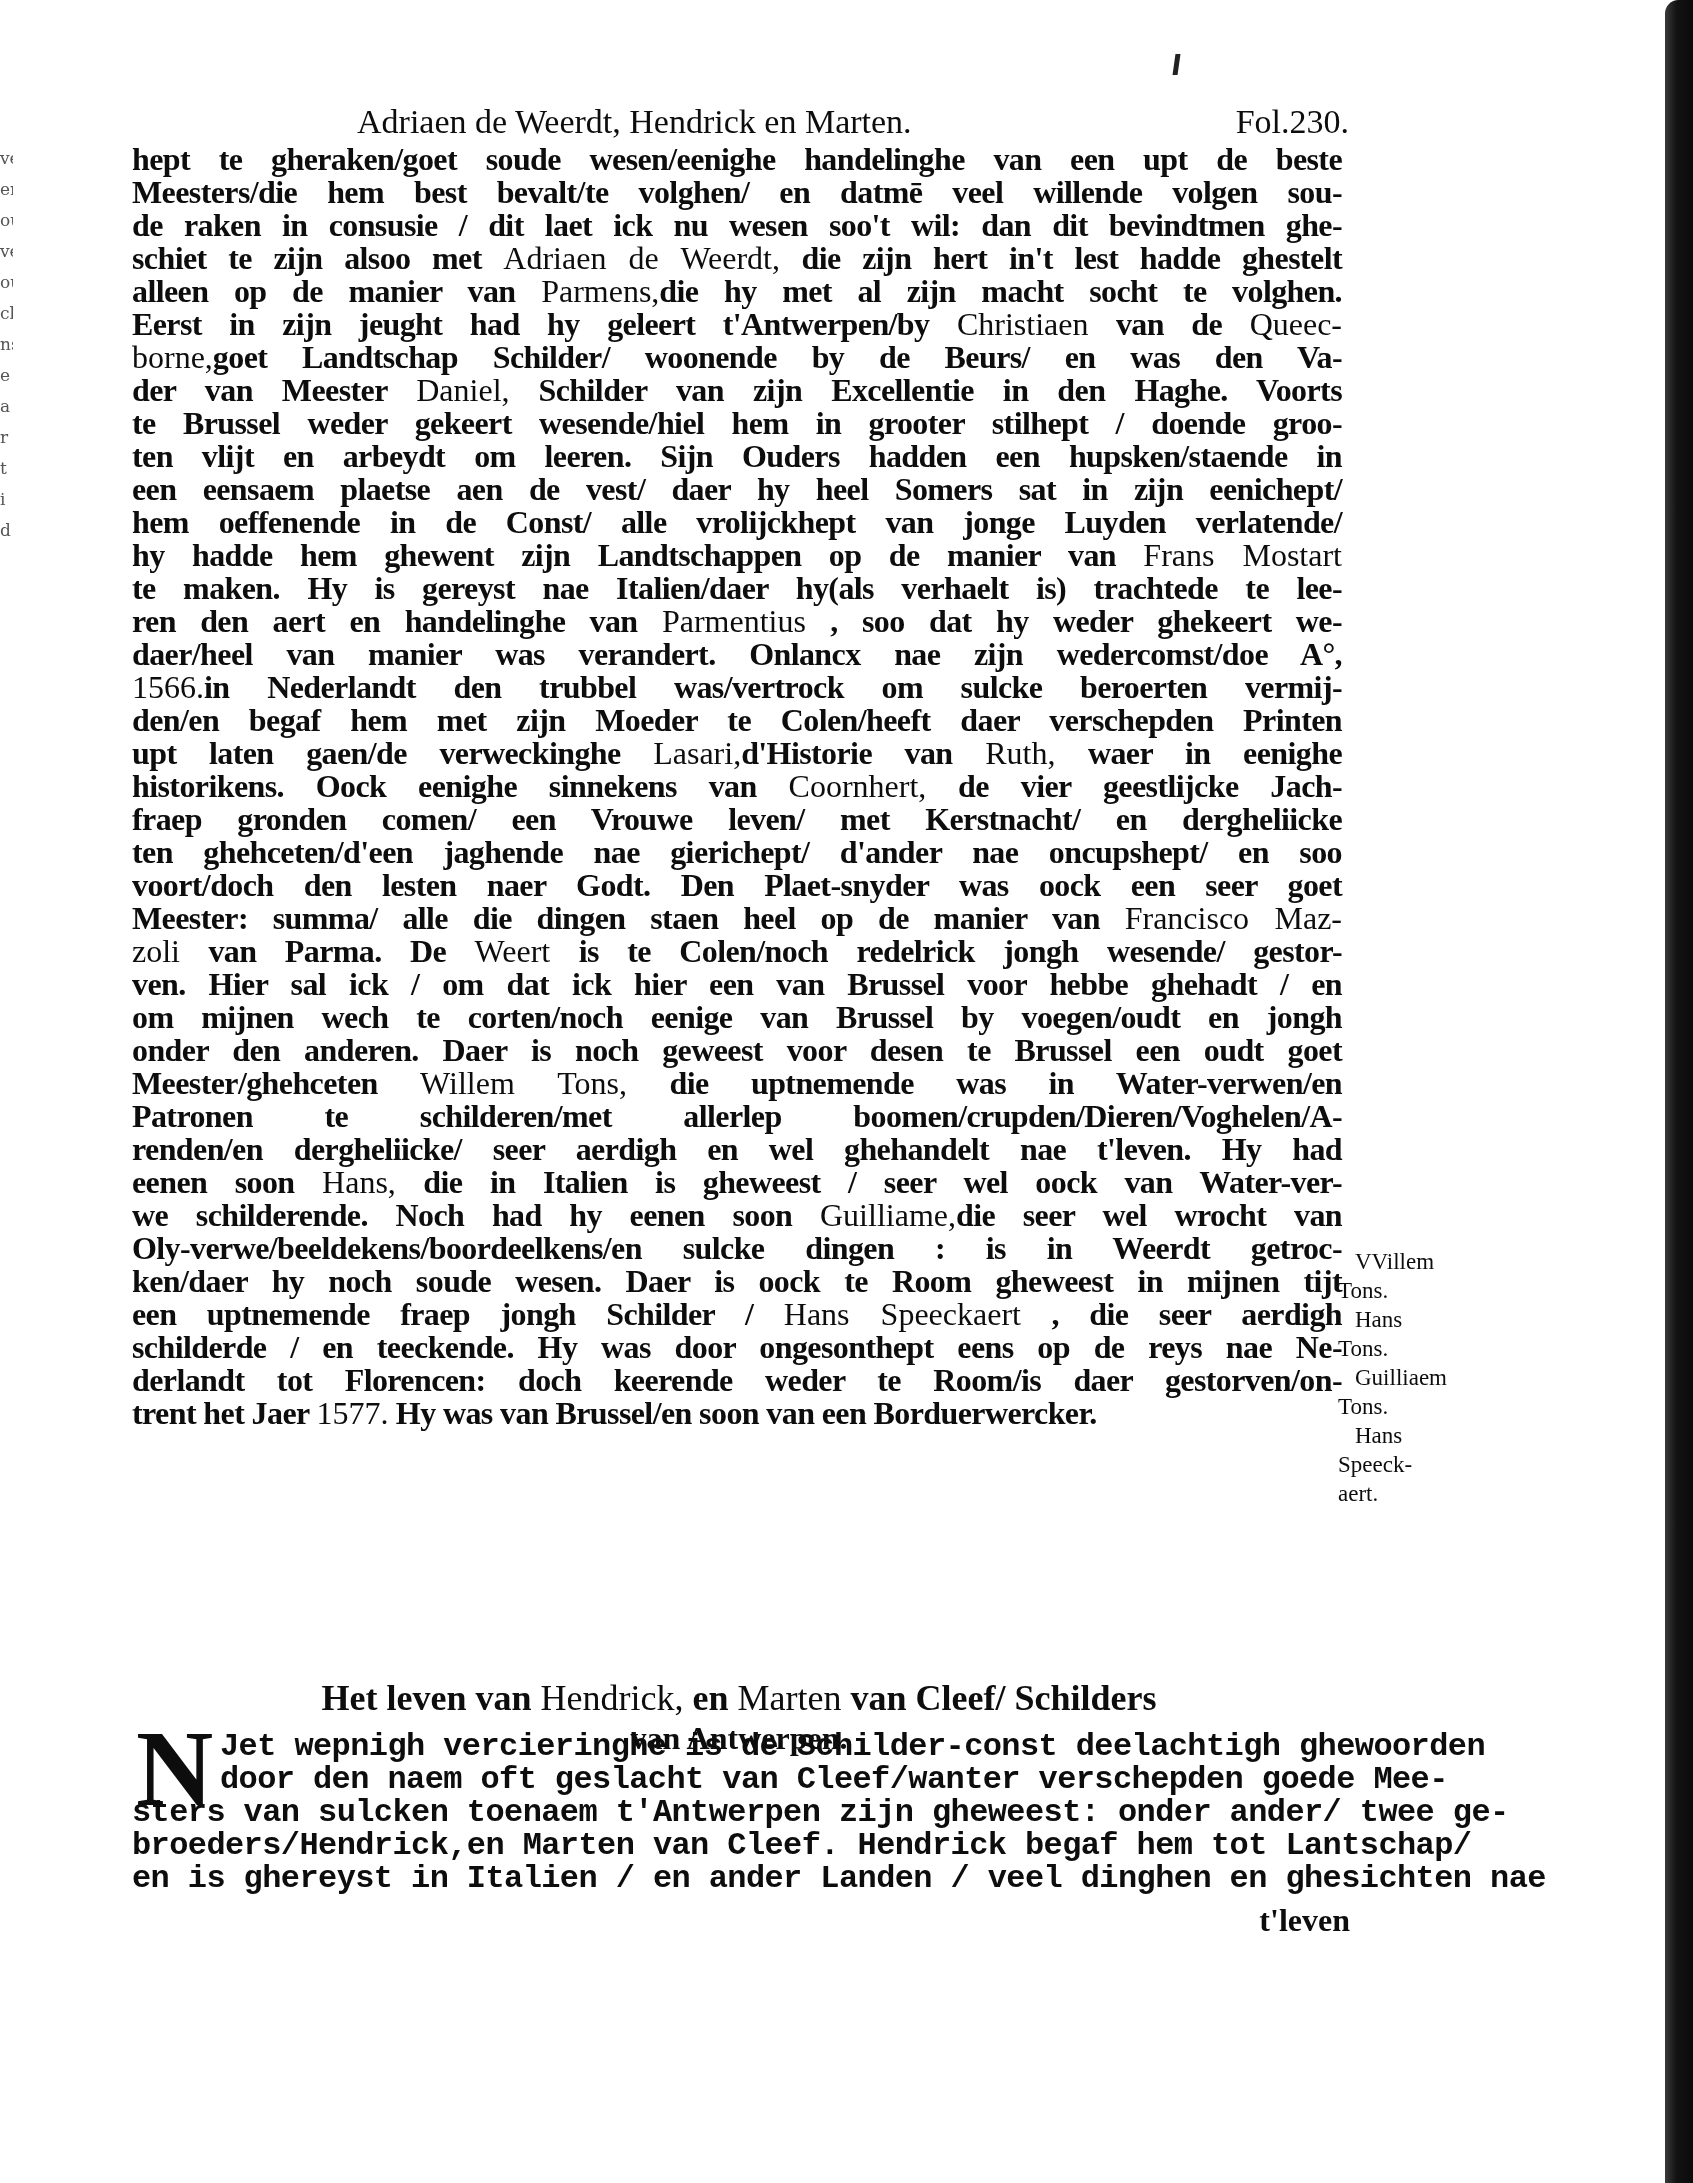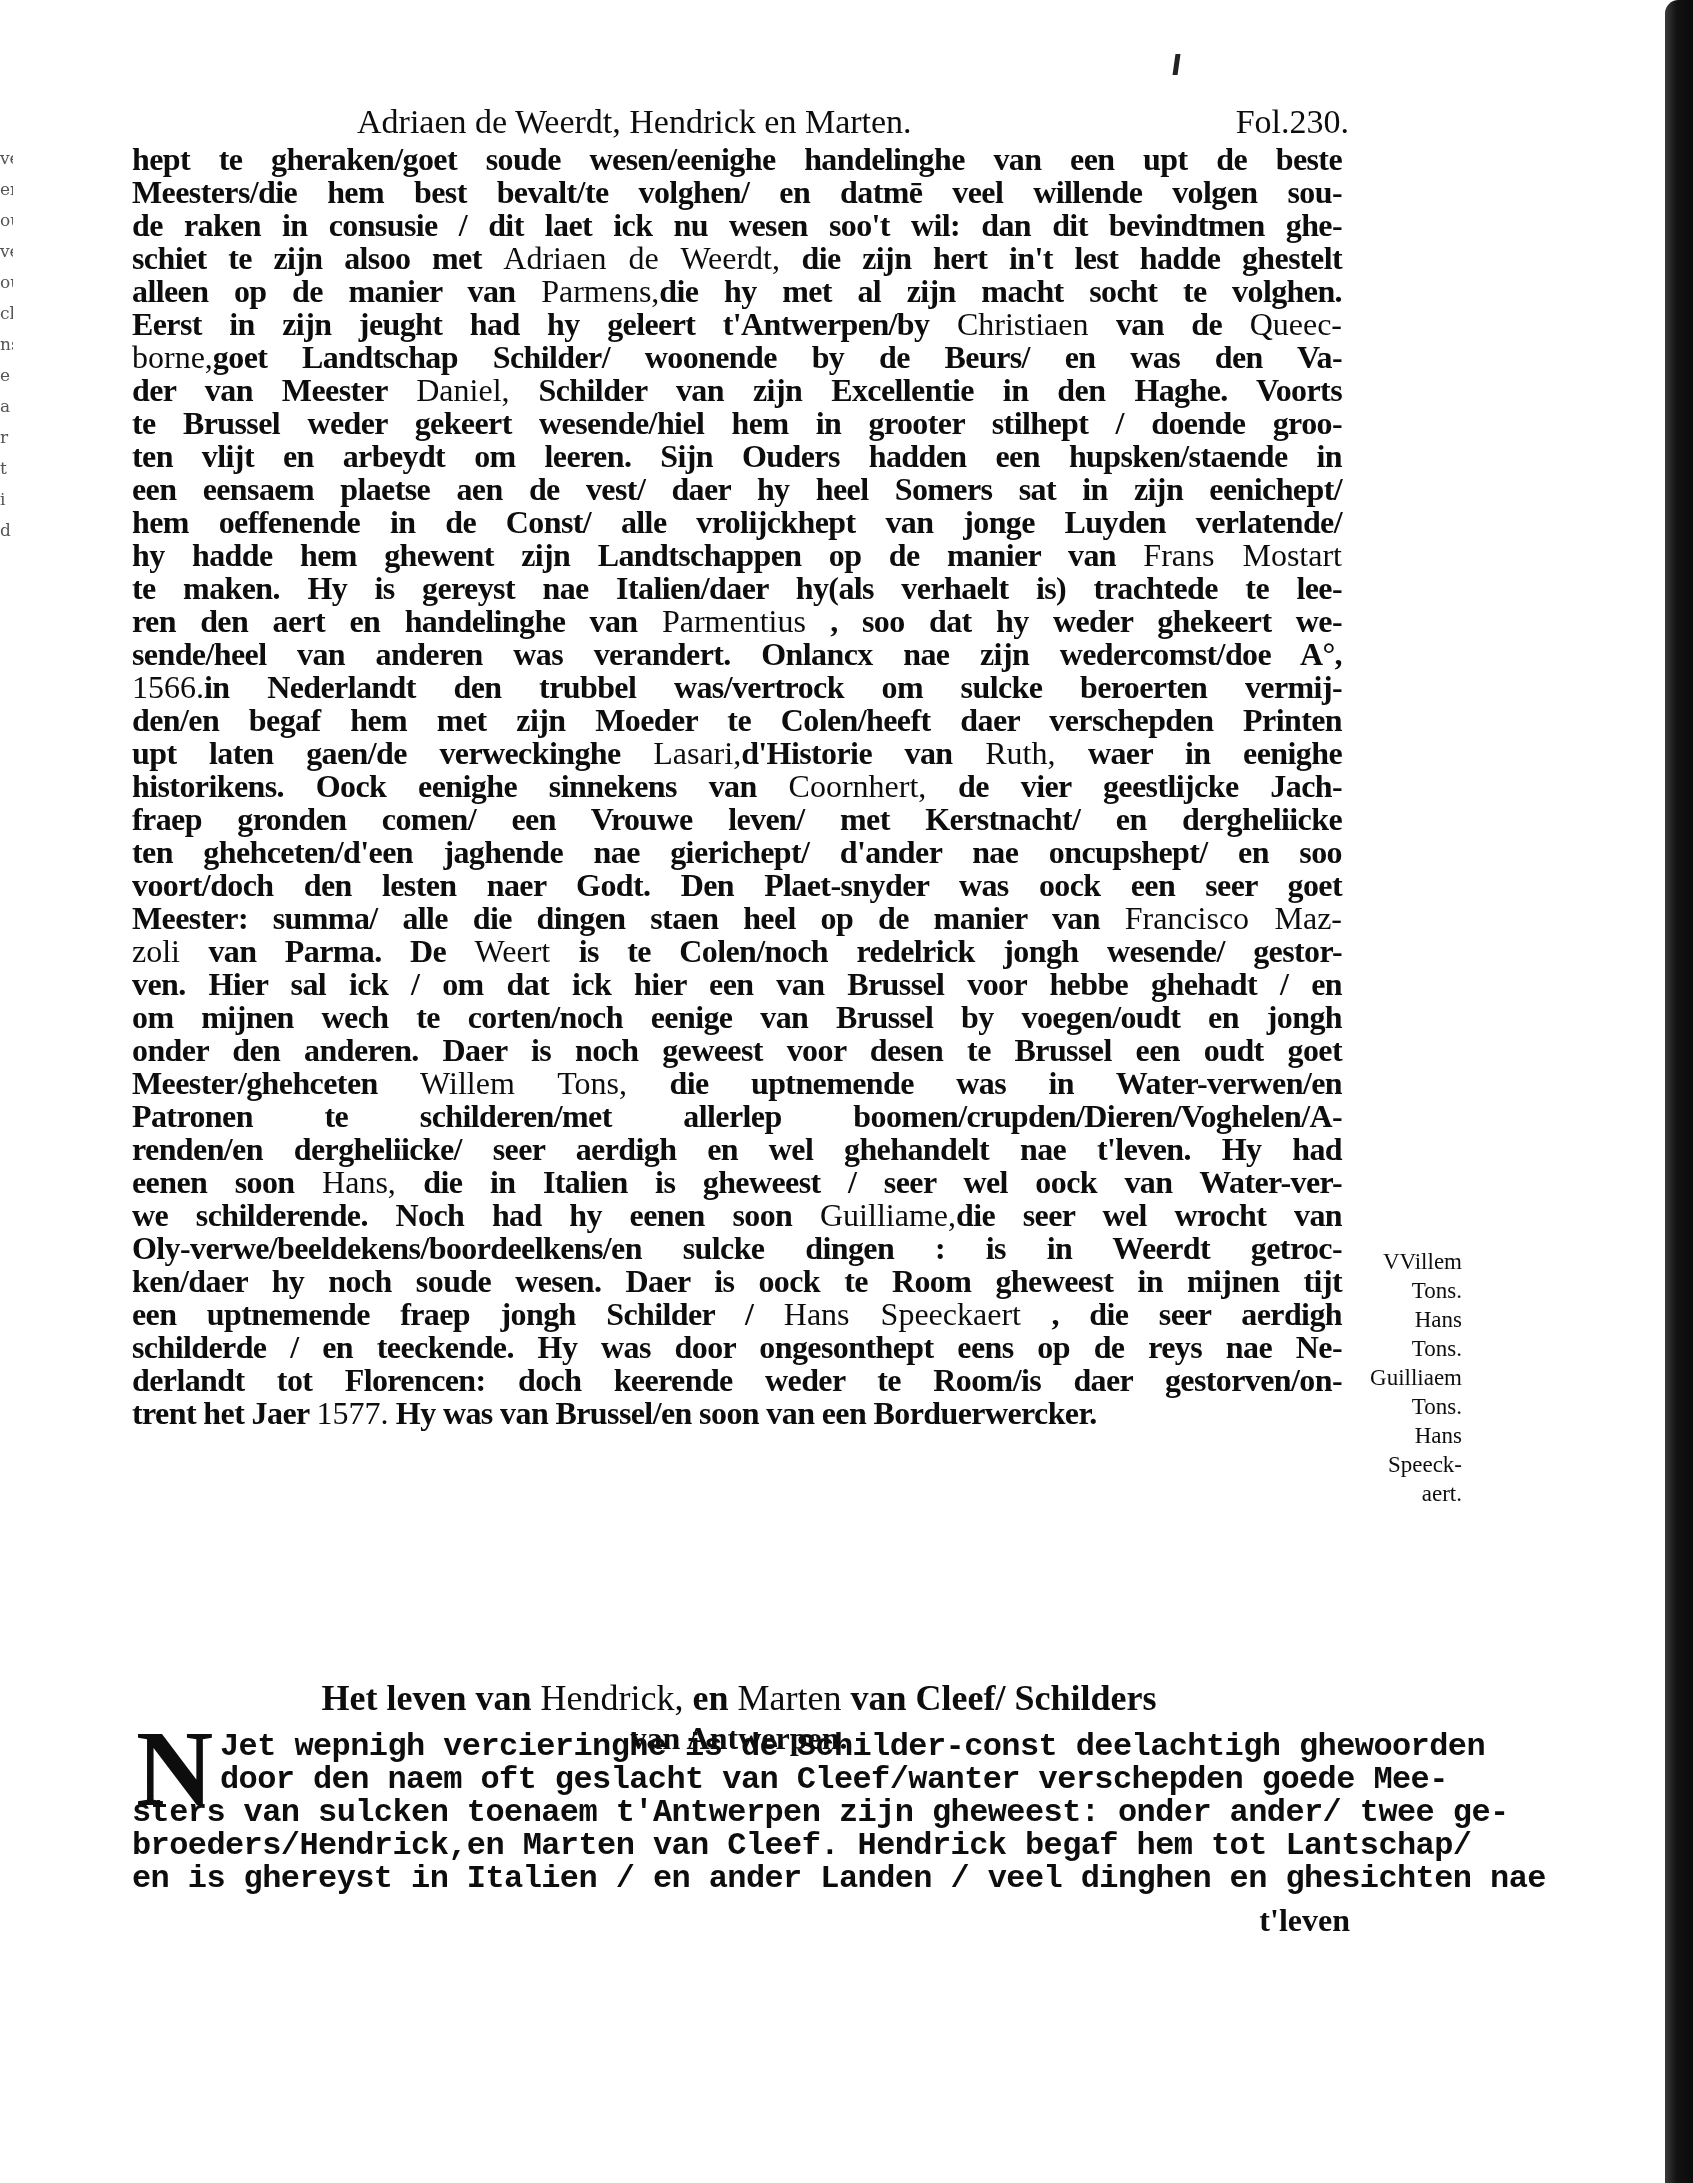--- a/index.html
+++ b/index.html
@@ -29,21 +29,21 @@
   .body-text {
     position: absolute; left: 132px; top: 143px; width: 1210px;
     font-family: "Liberation Serif", serif; font-weight: bold;
     font-size: 32px; line-height: 33px; letter-spacing: -0.6px;
   }
   .line { display:block; white-space: nowrap; text-align: justify; text-align-last: justify; height:33px; overflow:visible; }
   .line.last { text-align-last: left; }
   .roman { font-weight: normal; font-family: "Liberation Serif", serif; letter-spacing: 0; }
   .margin-notes {
     position: absolute; left: 1338px; top: 1247px; width: 124px;
-    font-family: "Liberation Serif", serif; font-size: 23px; line-height: 29px; text-align: right;
+    font-family: "Liberation Serif", serif; font-size: 23px; line-height: 29px;
   }
   .margin-notes .mn { display:block; white-space:nowrap; }
   .margin-notes .indent { padding-left: 17px; }
   .section-heading {
     position: absolute; left: 134px; top: 1642px; width: 1210px; text-align:center;
     font-family: "Liberation Serif", serif; font-size: 36px; line-height: 42px; margin-top: 35px;
   }
   .section-heading .bl { font-weight:bold; }
   .section-heading .sub { display:block; font-size:32px; font-weight:bold; line-height:38px; }
   .dropcap {
@@ -97,21 +97,21 @@
     <span class="line">Eerst in zijn jeught had hy geleert t'Antwerpen/by <span class="roman">Christiaen</span> van de <span class="roman">Queec-</span></span>
     <span class="line"><span class="roman">borne,</span>goet Landtschap Schilder/ woonende by de Beurs/ en was den Va-</span>
     <span class="line">der van Meester <span class="roman">Daniel,</span> Schilder van zijn Excellentie in den Haghe. Voorts</span>
     <span class="line">te Brussel weder gekeert wesende/hiel hem in grooter stilhept / doende groo-</span>
     <span class="line">ten vlijt en arbeydt om leeren. Sijn Ouders hadden een hupsken/staende in</span>
     <span class="line">een eensaem plaetse aen de vest/ daer hy heel Somers sat in zijn eenichept/</span>
     <span class="line">hem oeffenende in de Const/ alle vrolijckhept van jonge Luyden verlatende/</span>
     <span class="line">hy hadde hem ghewent zijn Landtschappen op de manier van <span class="roman">Frans Mostart</span></span>
     <span class="line">te maken. Hy is gereyst nae Italien/daer hy(als verhaelt is) trachtede te lee-</span>
     <span class="line">ren den aert en handelinghe van <span class="roman">Parmentius</span> , soo dat hy weder ghekeert we-</span>
-    <span class="line">sende/heel van anderen was verandert. Onlancx nae zijn wedercomst/doe A°,</span>
+    <span class="line">daer/heel van manier was verandert. Onlancx nae zijn wedercomst/doe A°,</span>
     <span class="line"><span class="roman">1566.</span>in Nederlandt den trubbel was/vertrock om sulcke beroerten vermij-</span>
     <span class="line">den/en begaf hem met zijn Moeder te Colen/heeft daer verschepden Printen</span>
     <span class="line">upt laten gaen/de verweckinghe <span class="roman">Lasari,</span>d'Historie van <span class="roman">Ruth,</span> waer in eenighe</span>
     <span class="line">historikens. Oock eenighe sinnekens van <span class="roman">Coornhert,</span> de vier geestlijcke Jach-</span>
     <span class="line">fraep gronden comen/ een Vrouwe leven/ met Kerstnacht/ en dergheliicke</span>
     <span class="line">ten ghehceten/d'een jaghende nae gierichept/ d'ander nae oncupshept/ en soo</span>
     <span class="line">voort/doch den lesten naer Godt. Den Plaet-snyder was oock een seer goet</span>
     <span class="line">Meester: summa/ alle die dingen staen heel op de manier van <span class="roman">Francisco Maz-</span></span>
     <span class="line"><span class="roman">zoli</span> van Parma. De <span class="roman">Weert</span> is te Colen/noch redelrick jongh wesende/ gestor-</span>
     <span class="line">ven. Hier sal ick / om dat ick hier een van Brussel voor hebbe ghehadt / en</span>

